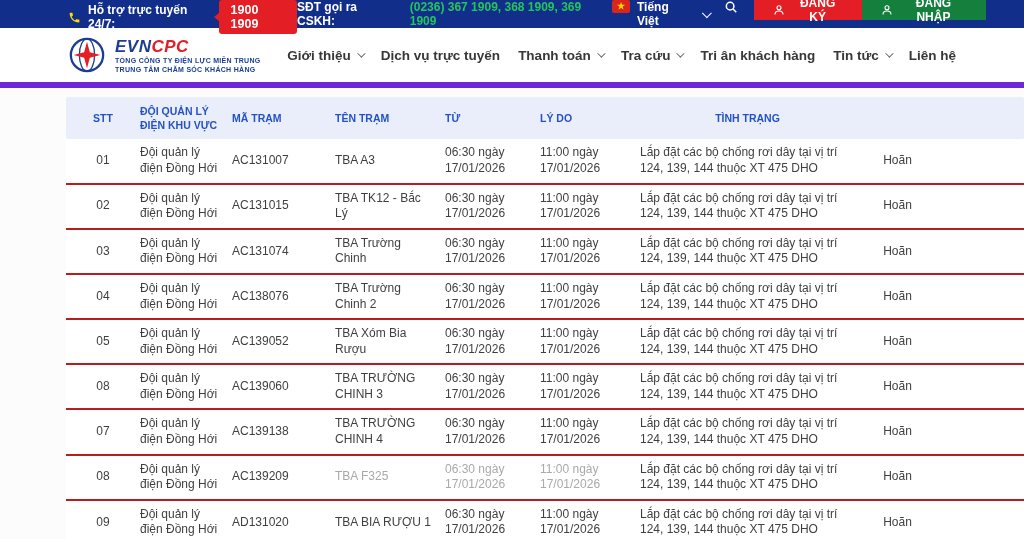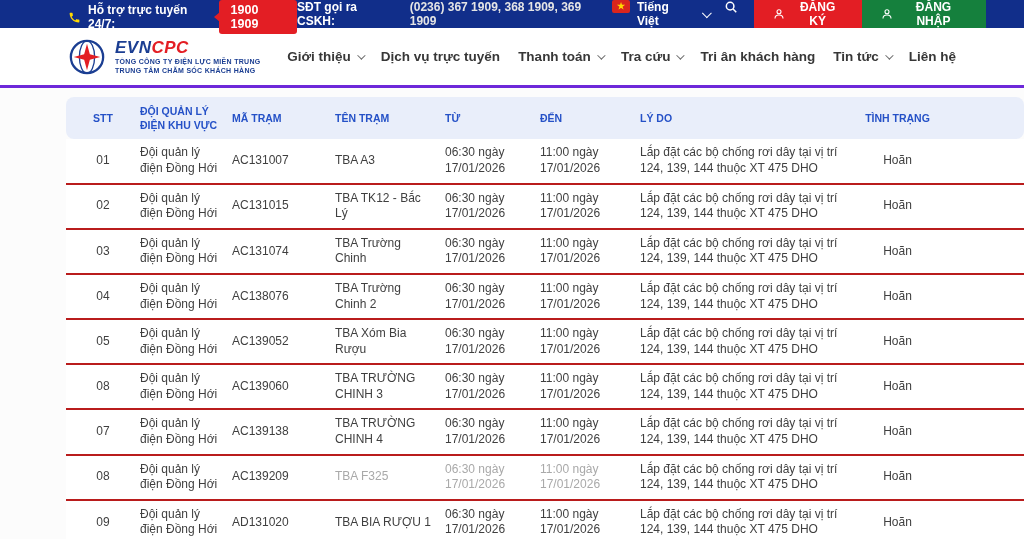--- a/index.html
+++ b/index.html
@@ -10,50 +10,50 @@
   .topbar { height:28px; background:#112e8a; display:flex; align-items:flex-start;
     padding:0 38px 0 68px; color:#fff; font-size:12px; font-weight:bold; }
   .hotline { display:flex; align-items:center; gap:7px; }
   .hotline-pill { background:#e31e24; color:#fff; border-radius:3px; padding:3px 12px;
     font-size:12.5px; position:relative; margin-left:4px; }
   .hotline-pill::before { content:""; position:absolute; left:-5px; top:50%;
     transform:translateY(-50%); border-top:5px solid transparent; border-bottom:5px solid transparent;
     border-right:6px solid #e31e24; }
   .spacer { flex:1; }
   .cskh { display:flex; align-items:center; gap:18px; }
-  .cskh-num { color:#e5e5e5; }
+  .cskh-num { color:#22c55e; }
   .flag { width:19px; height:13px; background:#da251d; border-radius:2px; margin-left:14px;
     display:flex; align-items:center; justify-content:center; color:#ffd900; font-size:9px; line-height:1; }
   .lang { display:flex; align-items:center; gap:12px; margin:0 10px 0 7px; cursor:pointer; }
   .chev { width:7px; height:7px; border-right:1.5px solid currentColor; border-bottom:1.5px solid currentColor;
     transform:rotate(45deg) translateY(-2px); display:inline-block; }
   .searchbtn { margin:0 16px 0 6px; cursor:pointer; display:flex; align-items:center; }
-  .authbtn { height:28px; display:flex; align-items:center; gap:7px; padding:0 19px;
+  .authbtn { height:20px; display:flex; align-items:center; gap:7px; padding:0 19px;
     font-size:12px; font-weight:bold; color:#fff; cursor:pointer; border:none; }
   .btn-register { background:#e31e24; }
   .btn-login { background:#15803d; }
 
   
-  .header { height:60px; background:#fff; border-bottom:3px solid #6d28d9;
+  .header { height:60px; background:#fff; border-bottom:6px solid #6d28d9;
     display:flex; align-items:center; padding:0 68px; }
   .logo { display:flex; align-items:center; gap:9px; }
   .logo-texts { display:flex; flex-direction:column; line-height:1.25; }
   .brand { font-size:17px; font-weight:bold; font-style:italic; letter-spacing:.5px; }
   .brand .evn { color:#1b3e92; }
   .brand .cpc { color:#e31e24; }
   .company { font-size:7px; font-weight:bold; color:#1b3e92; letter-spacing:.3px; }
   .nav { margin-left:auto; display:flex; align-items:center; gap:18px; }
   .nav-item { display:flex; align-items:center; gap:6px; font-size:13.5px; font-weight:bold;
     color:#373737; cursor:pointer; white-space:nowrap; }
   .nav-item .chev { border-color:#6a6a6a; width:6px; height:6px; }
 
   
   .content { padding:9px 0 0 66px; }
   .grid-row { display:grid; grid-template-columns:74px 92px 103px 110px 95px 100px 215px 85px; }
-  .thead { background:#e9eefa; border-radius:8px; min-height:36px; align-items:center; }
+  .thead { background:#e9eefa; border-radius:2px; min-height:36px; align-items:center; }
   .th { font-size:10.5px; font-weight:bold; color:#2551c7; text-transform:uppercase;
     padding:7px 10px 7px 0; line-height:1.35; }
   .th.center, .td.center { text-align:center; padding-right:0; }
   .trow { background:#fff; min-height:40px; align-items:center; border-bottom:2px solid #b91c1c; }
   .td { font-size:12px; color:#3f3f3f; line-height:1.3; padding:6px 12px 6px 0; }
   .trow.faded .cell-ten, .trow.faded .cell-tu, .trow.faded .cell-den { color:#a9a9a9; }
 
   svg { display:block; }
 </style>
 </head>
@@ -151,21 +151,20 @@
     </nav>
 </div>
 
 <div class="content">
   <div class="grid-row thead">
       <div class="th center">STT</div>
       <div class="th">ĐỘI QUẢN LÝ ĐIỆN KHU VỰC</div>
       <div class="th">MÃ TRẠM</div>
       <div class="th">TÊN TRẠM</div>
       <div class="th">TỪ</div>
-      <div class="th">ĐẾN</div>
       <div class="th">LÝ DO</div>
       <div class="th center">TÌNH TRẠNG</div>
     </div>
   <div>
       <div class="grid-row trow">
         <div class="td cell-stt center">01</div>
         <div class="td cell-doi">Đội quản lý điện Đồng Hới</div>
         <div class="td cell-ma">AC131007</div>
         <div class="td cell-ten">TBA A3</div>
         <div class="td cell-tu">06:30 ngày 17/01/2026</div>

